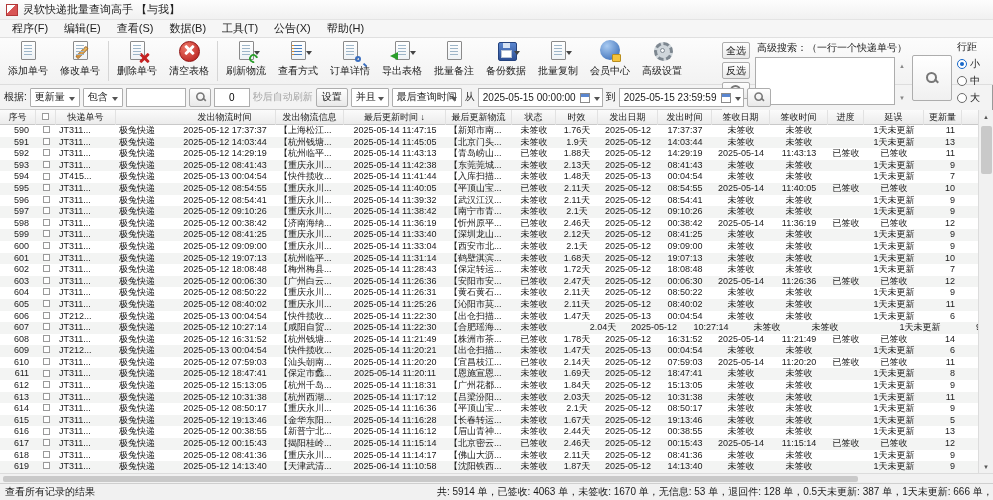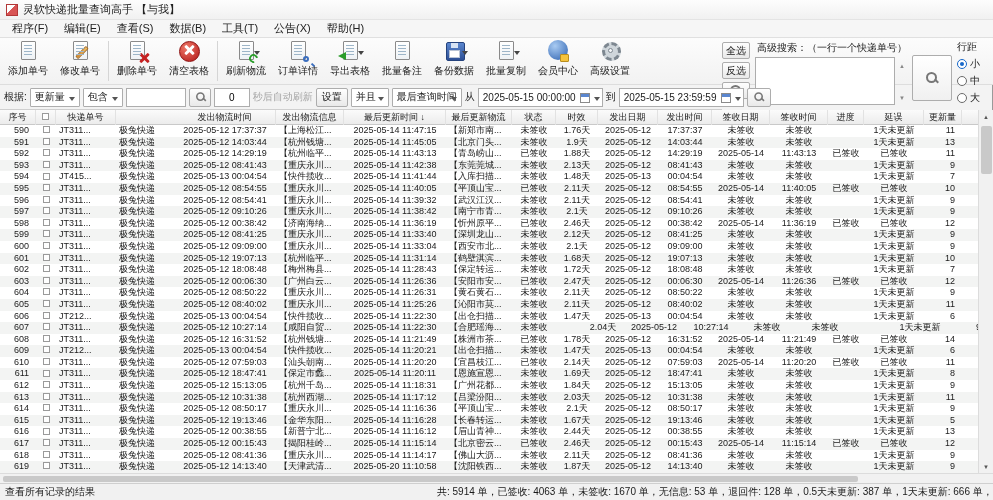--- a/index.html
+++ b/index.html
@@ -166,20 +166,27 @@
       </div>
       <div class="tsep"></div>
       <div class="tbtn">
         <span class="icon refresh-icon">
           <i class="ov"></i>
           <span class="dd"></span>
         </span>
         <span class="tlabel">刷新物流</span>
       </div>
       <div class="tbtn">
+        <span class="icon view-icon">
+          <i class="ov"></i>
+          <span class="dd"></span>
+        </span>
+        <span class="tlabel">查看方式</span>
+      </div>
+      <div class="tbtn">
         <span class="icon detail-icon">
           <i class="ov"></i>
         </span>
         <span class="tlabel">订单详情</span>
       </div>
       <div class="tbtn">
         <span class="icon export-icon">
           <i class="ov"></i>
           <span class="dd"></span>
         </span>
@@ -865,21 +872,21 @@
         <span class="tcell al-c" style="width: 60px;">1天未更新</span>
         <span class="tcell al-r" style="width: 38px;">9</span>
       </div>
       <div class="trow alt">
         <span class="tcell al-r" style="width: 36px;">619</span>
         <span class="tcell al-c" style="width: 20px;"><span class="chk"></span></span>
         <span class="tcell al-l" style="width: 60px;">JT311...</span>
         <span class="tcell al-l" style="width: 58px;">极兔快递</span>
         <span class="tcell al-c" style="width: 102px;">2025-05-12 14:13:40</span>
         <span class="tcell al-l" style="width: 68px;">【天津武清...</span>
-        <span class="tcell al-c" style="width: 102px;">2025-05-20 11:10:58</span>
+        <span class="tcell al-c" style="width: 102px;">2025-06-14 11:10:58</span>
         <span class="tcell al-l" style="width: 66px;">【沈阳铁西...</span>
         <span class="tcell al-c" style="width: 44px;">未签收</span>
         <span class="tcell al-c" style="width: 42px;">1.87天</span>
         <span class="tcell al-c" style="width: 60px;">2025-05-12</span>
         <span class="tcell al-c" style="width: 54px;">14:13:40</span>
         <span class="tcell al-c" style="width: 58px;">未签收</span>
         <span class="tcell al-c" style="width: 58px;">未签收</span>
         <span class="tcell al-c" style="width: 36px;"></span>
         <span class="tcell al-c" style="width: 60px;">1天未更新</span>
         <span class="tcell al-r" style="width: 38px;">9</span>

